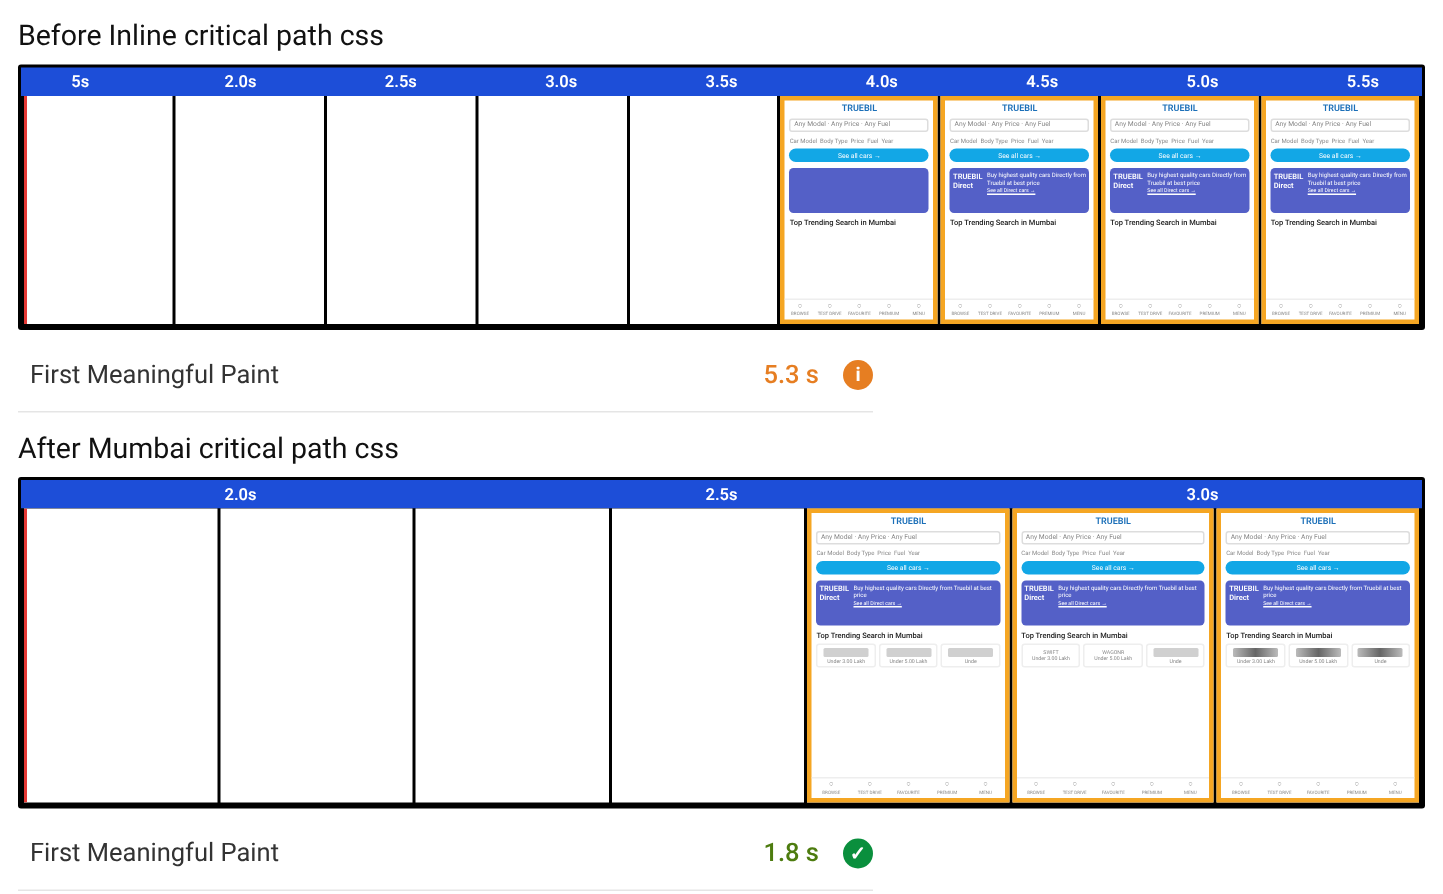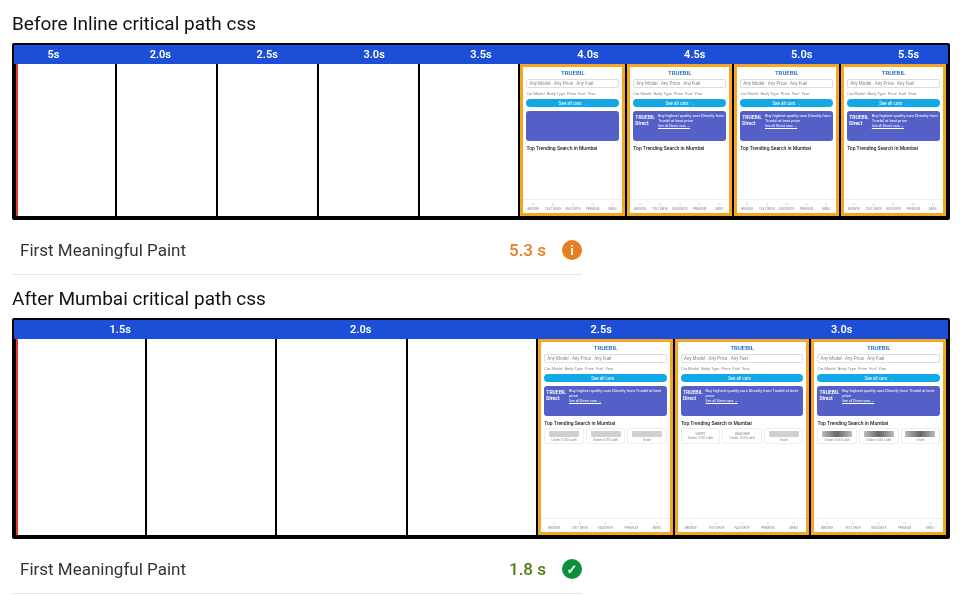--- a/index.html
+++ b/index.html
@@ -189,21 +189,20 @@
 
 <div class="metric-row">
   <div class="metric-label">First Meaningful Paint</div>
   <div class="metric-value warn">5.3 s</div>
   <div class="status-icon warn">i</div>
 </div>
 
 <div class="section-title">After Mumbai critical path css</div>
 <div class="filmstrip-wrap">
   <div class="timestamps">
-    <div class="ts-cell">1.5s</div>
     <div class="ts-cell">2.0s</div>
     <div class="ts-cell">2.5s</div>
     <div class="ts-cell">3.0s</div>
   </div>
   <div class="frames row2">
     <div class="frame redline"></div>
     <div class="frame"></div>
     <div class="frame"></div>
     <div class="frame"></div>
 

